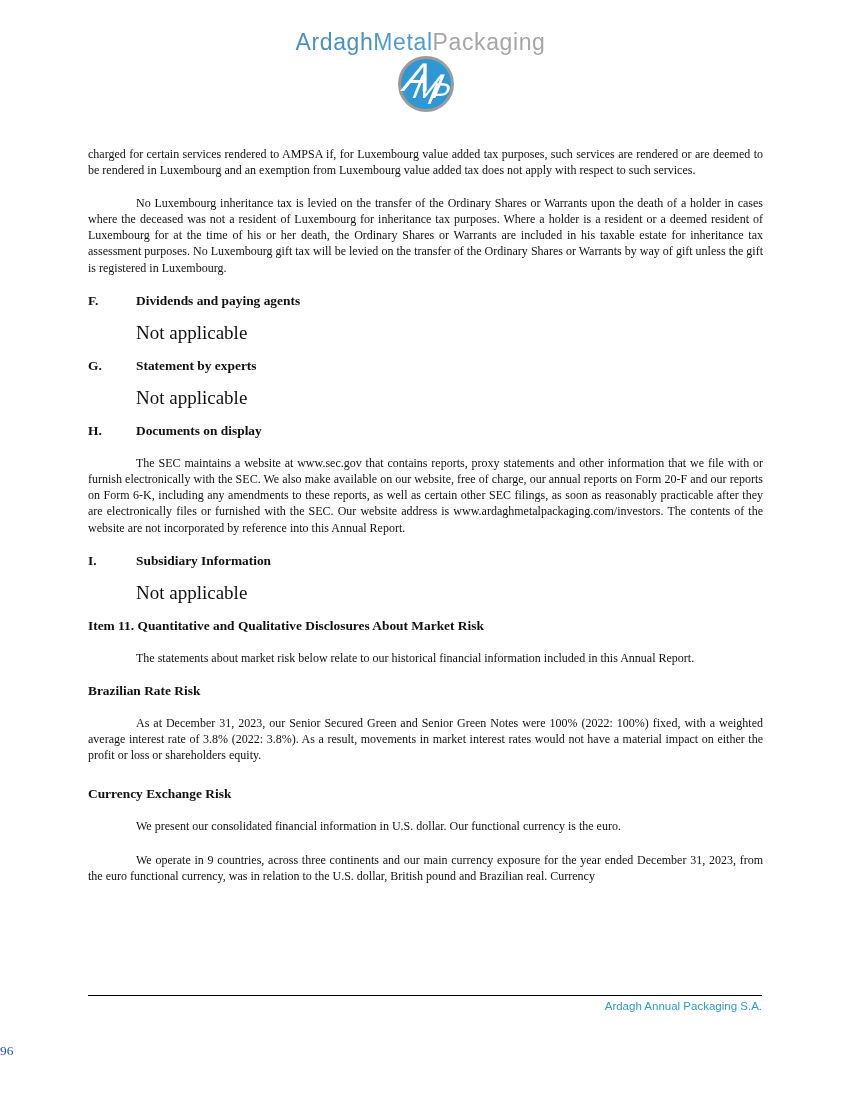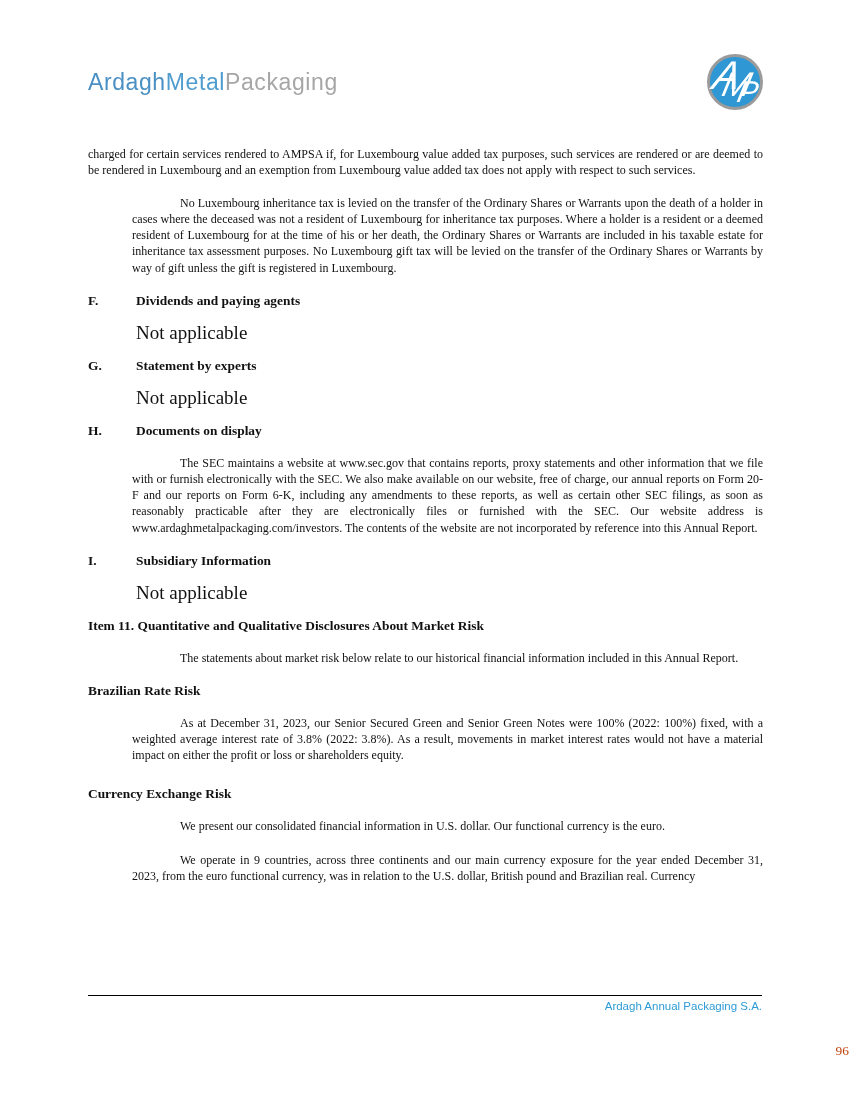--- a/index.html
+++ b/index.html
@@ -15,24 +15,25 @@
   }
   .content {
     position: absolute;
     top: 52px;
     left: 88px;
     width: 675px;
   }
   
   .header {
     display: flex;
-    justify-content: space-between;
+    justify-content: flex-end;
     align-items: center;
     height: 60px;
     margin-bottom: 34px;
+    flex-direction: column;
   }
   .logo-text {
     font-family: "Liberation Sans", sans-serif;
     font-size: 23px;
     font-weight: 400;
     letter-spacing: 0.6px;
     white-space: nowrap;
     margin-right: 10px;
   }
   .logo-ardagh { color: #4a90c4; }
@@ -59,21 +60,21 @@
   .badge-a { font-size: 40px; left: 4px;  top: -2px; transform: skewX(-12deg); }
   .badge-m { font-size: 34px; left: 13px; top: 10px; transform: skewX(-12deg); }
   .badge-p { font-size: 30px; left: 28px; top: 20px; transform: skewX(-12deg); }
   
   .para {
     font-size: 12px;
     line-height: 16.1px;
     text-align: justify;
     margin-bottom: 17px;
   }
-  .indent { text-indent: 48px; margin-left: 44px; }
+  .indent { text-indent: 48px; }
   .sec-head {
     font-size: 13.4px;
     line-height: 16.1px;
     font-weight: bold;
     margin-bottom: 16px;
   }
   .sec-letter { display: inline-block; width: 48px; }
   .na {
     font-size: 19px;
     line-height: 16.1px;
@@ -101,23 +102,23 @@
     top: 1000px;
     font-family: "Liberation Sans", sans-serif;
     font-size: 11.5px;
     color: #2e9bd6;
   }
   .page-number {
     position: absolute;
     left: 0;
     right: 0;
     top: 1043px;
-    text-align: right;
+    text-align: left;
     font-size: 13.4px;
-    color: #c2410c;
+    color: #1d4ed8;
     font-family: Liberation Serif, serif;
   }
 </style>
 </head>
 <body>
 
 <div class="page">
   <div class="content">
 
     <div class="header">

